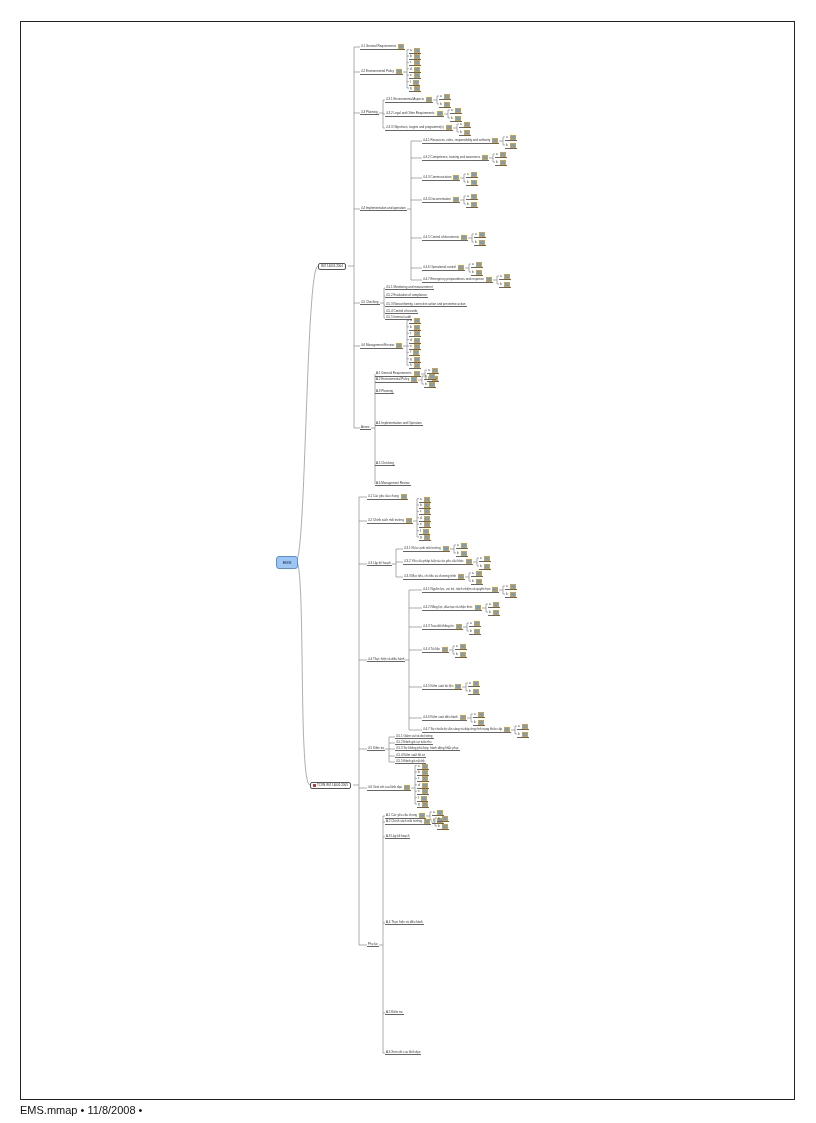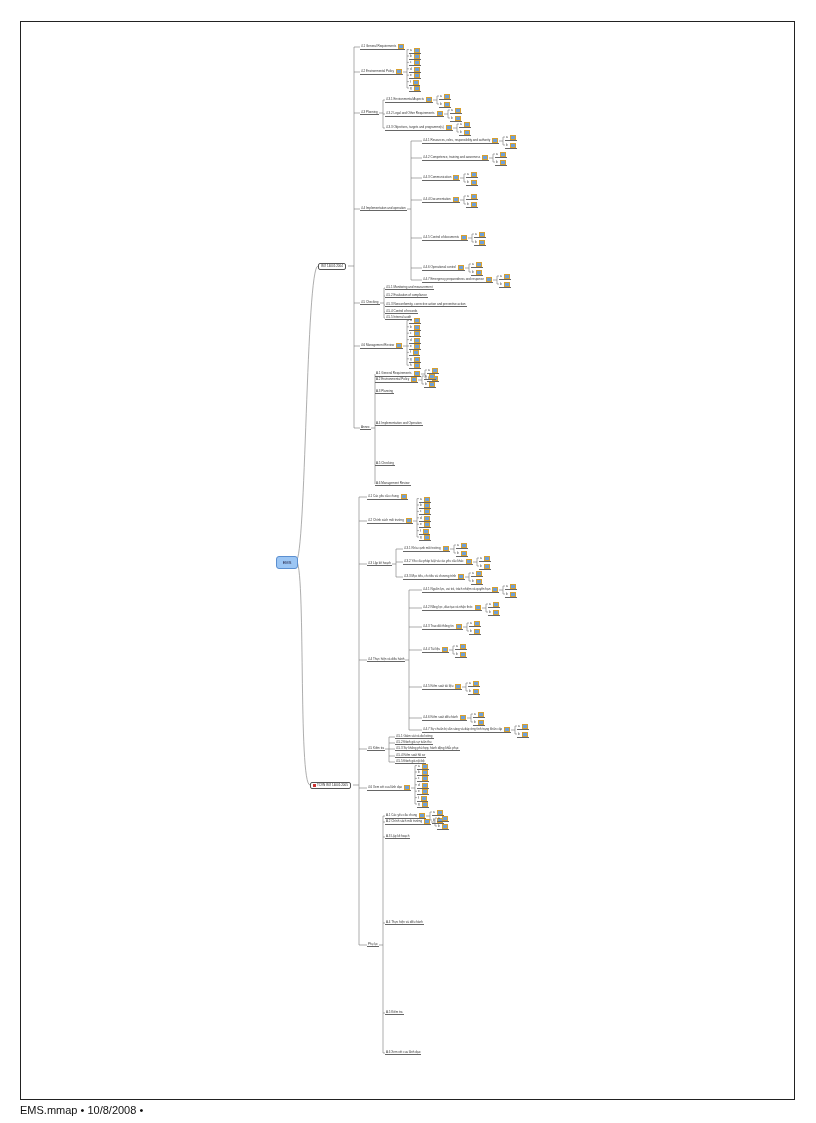--- a/index.html
+++ b/index.html
@@ -323,13 +323,13 @@
     <div class="node" style="left: 432px; top: 810px;"><span>a</span><span class="note"></span></div>
     <div class="node" style="left: 432px; top: 818px;"><span>b</span><span class="note"></span></div>
     <div class="node" style="left: 385px; top: 819px;"><span>A.2 Chính sách môi trường</span><span class="note"></span></div>
     <div class="node" style="left: 437px; top: 816px;"><span>a</span><span class="note"></span></div>
     <div class="node" style="left: 437px; top: 824px;"><span>b</span><span class="note"></span></div>
     <div class="node" style="left: 385px; top: 834px;"><span>A.3 Lập kế hoạch</span></div>
     <div class="node" style="left: 385px; top: 920px;"><span>A.4 Thực hiện và điều hành</span></div>
     <div class="node" style="left: 385px; top: 1010px;"><span>A.5 Kiểm tra</span></div>
     <div class="node" style="left: 385px; top: 1050px;"><span>A.6 Xem xét của lãnh đạo</span></div>
   </div>
-<div id="footer">EMS.mmap • 10/8/2008 •</div>
+<div id="footer">EMS.mmap • 11/8/2008 •</div>
 
 </body></html>

